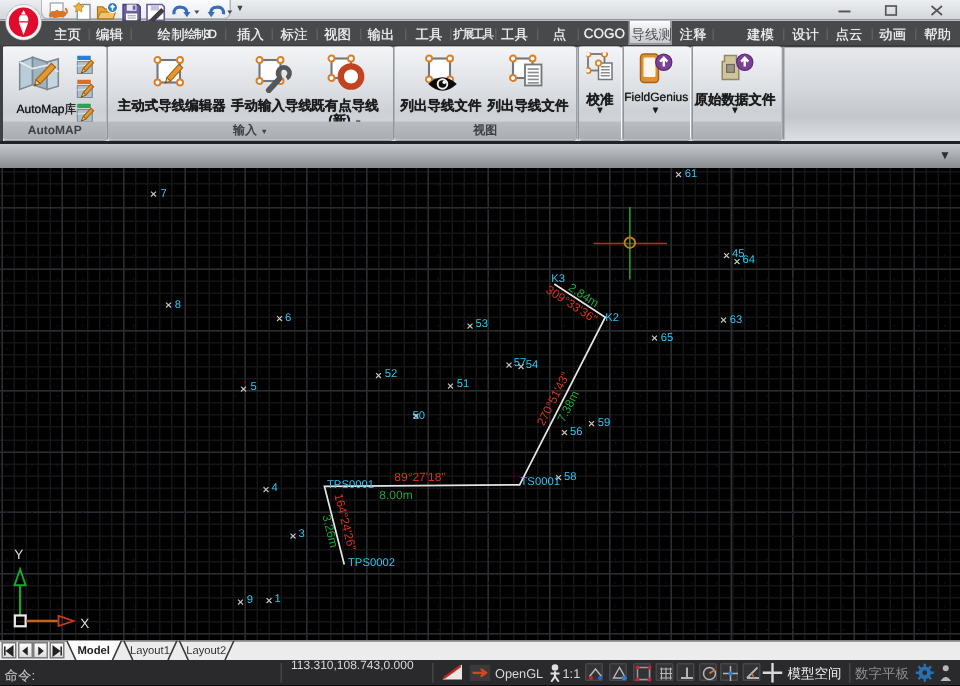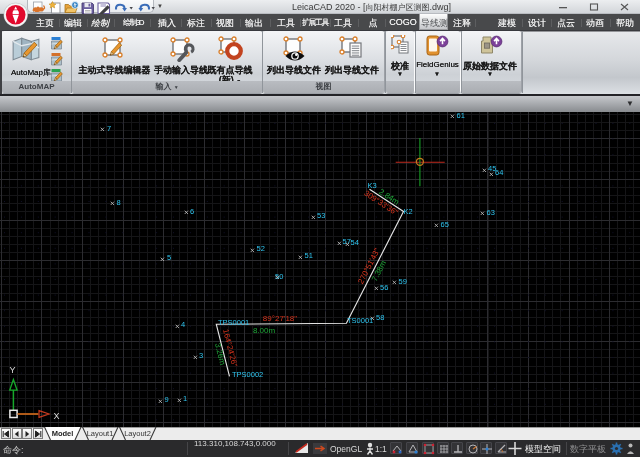--- a/index.html
+++ b/index.html
@@ -38,21 +38,20 @@
 .ltab{position:absolute;top:0;height:13px;font-size:8px;color:#222;text-align:center}
 
 #statusbar{left:0;top:440px;width:640px;height:17px;background:#2a2a2c}
 .st{position:absolute;font-size:8.5px;color:#d8d8d8;white-space:nowrap}
 .sticon{position:absolute;top:442px;width:12px;height:12px;background:#333336;border:1px solid #45454a;border-radius:1px}
 </style></head><body>
 <div id="app">
 
   <div id="titlebar" class="abs"></div>
   <div id="qat" class="abs"></div>
-  <div id="title" class="abs">LeicaCAD 2020 - [<span style="font-size:8px">向阳村棚户区测图</span>.dwg]</div>
   <svg class="abs" style="left:554px;top:0" width="84" height="14">
     <rect x="5" y="7" width="8" height="1.3" fill="#555"></rect>
     <rect x="36.5" y="4" width="7" height="6" fill="none" stroke="#555" stroke-width="1.1"></rect>
     <path d="M67 4 l7 6 M74 4 l-7 6" stroke="#555" stroke-width="1.1"></path>
   </svg>
   <svg class="abs" style="left:30px;top:1px" width="126" height="13" viewBox="0 0 126 13">
       <rect x="3.5" y="1" width="8.5" height="10.5" fill="#fdfdfd" stroke="#9aa0a8" stroke-width="0.8"></rect>
       <path d="M2.5 9.5 Q3.5 5.5 6.5 6.5 Q8 4.5 9.5 6.5 Q13 5.5 14.5 8 Q13.5 11 10 10.5 Q6 11.5 4.5 10.5 Q3 10.5 2.5 9.5 Z" fill="#d9732a"></path>
       <path d="M13.5 4.5 Q15 6 14.5 8" stroke="#d9732a" stroke-width="1.2" fill="none"></path>
       <rect x="21.5" y="2" width="8.5" height="10" fill="#fff" stroke="#8a8d92" stroke-width="0.9"></rect>
@@ -76,21 +75,21 @@
       <path d="M119 8.5 Q119.5 3.5 114.5 3.8 Q110.5 4 110.5 7.5" fill="none" stroke="#3a6cb8" stroke-width="2.1"></path>
       <path d="M108.4 7 L113.2 7 L110.8 10.5 Z" fill="#3a6cb8"></path>
       <path d="M121.5 6 l3.4 0 -1.7 2.4 Z" fill="#4a4a4e"></path>
     </svg>
     <div class="abs" style="left:157px;top:3px;font-size:6px;color:#444">▼</div>
 
   <div id="menubar" class="abs"></div>
   <div id="mtabs">
       <span class="mtab abs" style="left:45px;top:17px;">主页</span>
       <span class="mtab abs" style="left:73px;top:17px;">编辑</span>
-      <span class="mtab abs" style="left:100px;top:17px;font-style:italic;">绘制</span>
+      <span class="mtab abs" style="left:114px;top:17px;">绘制</span>
       <span class="mtab abs" style="left:133px;top:17px;font-size:8px;letter-spacing:-1.5px;">绘制3D</span>
       <span class="mtab abs" style="left:167px;top:17px;">插入</span>
       <span class="mtab abs" style="left:196px;top:17px;">标注</span>
       <span class="mtab abs" style="left:225px;top:17px;">视图</span>
       <span class="mtab abs" style="left:254px;top:17px;">输出</span>
       <span class="mtab abs" style="left:286px;top:17px;">工具</span>
       <span class="mtab abs" style="left:315px;top:17px;font-size:8px;letter-spacing:-1.5px;">扩展工具</span>
       <span class="mtab abs" style="left:343px;top:17px;">工具</span>
       <span class="mtab abs" style="left:373px;top:17px;">点</span>
       <span class="mtab abs" style="left:403px;top:17px;">COGO</span>

